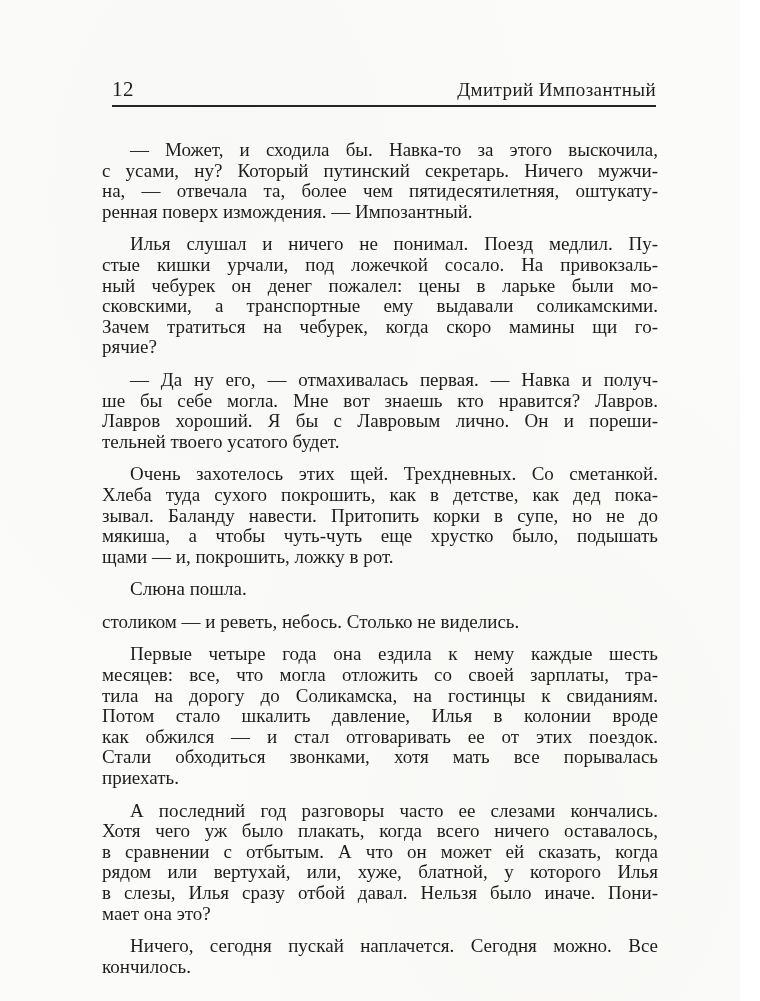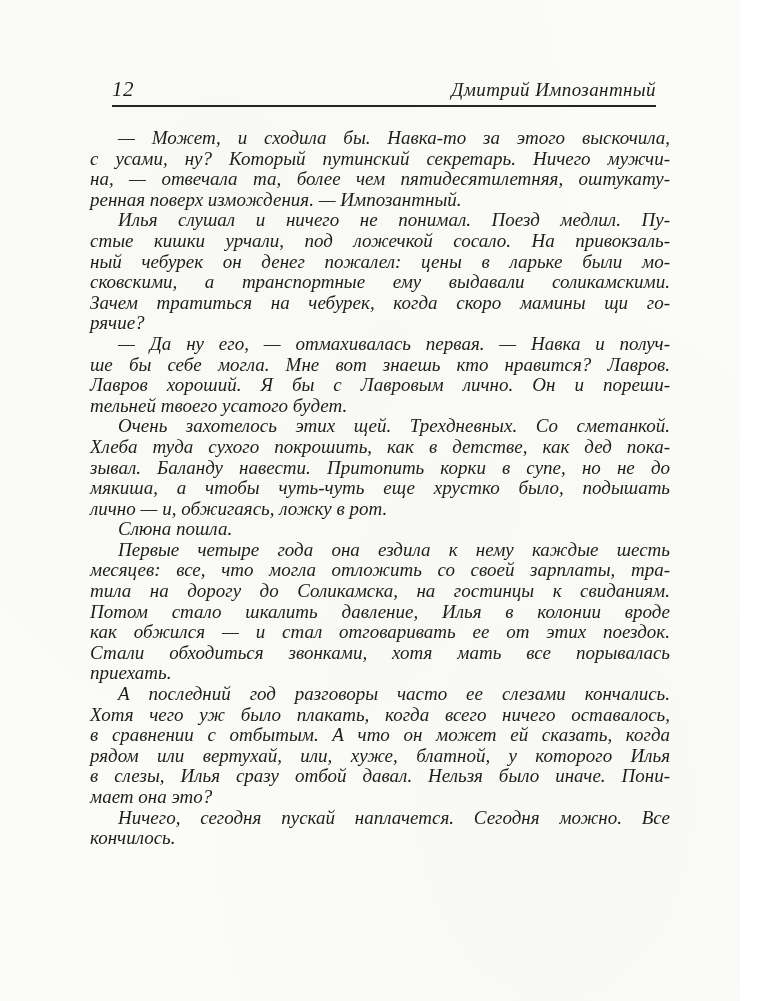--- a/index.html
+++ b/index.html
@@ -10,21 +10,20 @@
   }
   .page {
     position: relative;
     width: 740px; height: 1001px;
     background:
       radial-gradient(ellipse at 30% 20%, rgba(0,0,0,0.012), rgba(0,0,0,0) 60%),
       radial-gradient(ellipse at 75% 80%, rgba(60,50,30,0.015), rgba(0,0,0,0) 55%),
       #fbfbf9;
     color: #1d1d1b;
     overflow: hidden;
-    font-style: italic;
   }
   .header {
     position: absolute;
     top: 78px; left: 112px; right: 84px;
     display: flex;
     justify-content: space-between;
     align-items: baseline;
   }
   .page-number {
     font-size: 21px;
@@ -42,21 +41,21 @@
     height: 0;
     border-bottom: 2px solid #26261f;
   }
   .body-text {
     position: absolute;
     top: 128px; left: 90px;
     width: 580px;
     font-size: 19px;
     line-height: 20.6px;
   }
-  .paragraph { margin: 0; }
+  .paragraph { margin: 12px; }
   .line {
     text-align: justify;
     text-align-last: justify;
     white-space: normal;
   }
   .line.first { text-indent: 28px; }
   .line.last { text-align-last: left; }
 </style>
 </head>
 <body>
@@ -87,26 +86,27 @@
         <div class="line first">— Да ну его, — отмахивалась первая. — Навка и получ-</div>
         <div class="line">ше бы себе могла. Мне вот знаешь кто нравится? Лавров.</div>
         <div class="line">Лавров хороший. Я бы с Лавровым лично. Он и пореши-</div>
         <div class="line last">тельней твоего усатого будет.</div>
       </div>
       <div class="paragraph">
         <div class="line first">Очень захотелось этих щей. Трехдневных. Со сметанкой.</div>
         <div class="line">Хлеба туда сухого покрошить, как в детстве, как дед пока-</div>
         <div class="line">зывал. Баланду навести. Притопить корки в супе, но не до</div>
         <div class="line">мякиша, а чтобы чуть-чуть еще хрустко было, подышать</div>
-        <div class="line last">лично — и, обжигаясь, ложку в рот.</div>
+        <div class="line last">щами — и, покрошить, ложку в рот.</div>
       </div>
       <div class="paragraph">
         <div class="line first last">Слюна пошла.</div>
       </div>
       <div class="paragraph">
+        <div class="line last">столиком — и реветь, небось. Столько не виделись.</div>
       </div>
       <div class="paragraph">
         <div class="line first">Первые четыре года она ездила к нему каждые шесть</div>
         <div class="line">месяцев: все, что могла отложить со своей зарплаты, тра-</div>
         <div class="line">тила на дорогу до Соликамска, на гостинцы к свиданиям.</div>
         <div class="line">Потом стало шкалить давление, Илья в колонии вроде</div>
         <div class="line">как обжился — и стал отговаривать ее от этих поездок.</div>
         <div class="line">Стали обходиться звонками, хотя мать все порывалась</div>
         <div class="line last">приехать.</div>
       </div>

